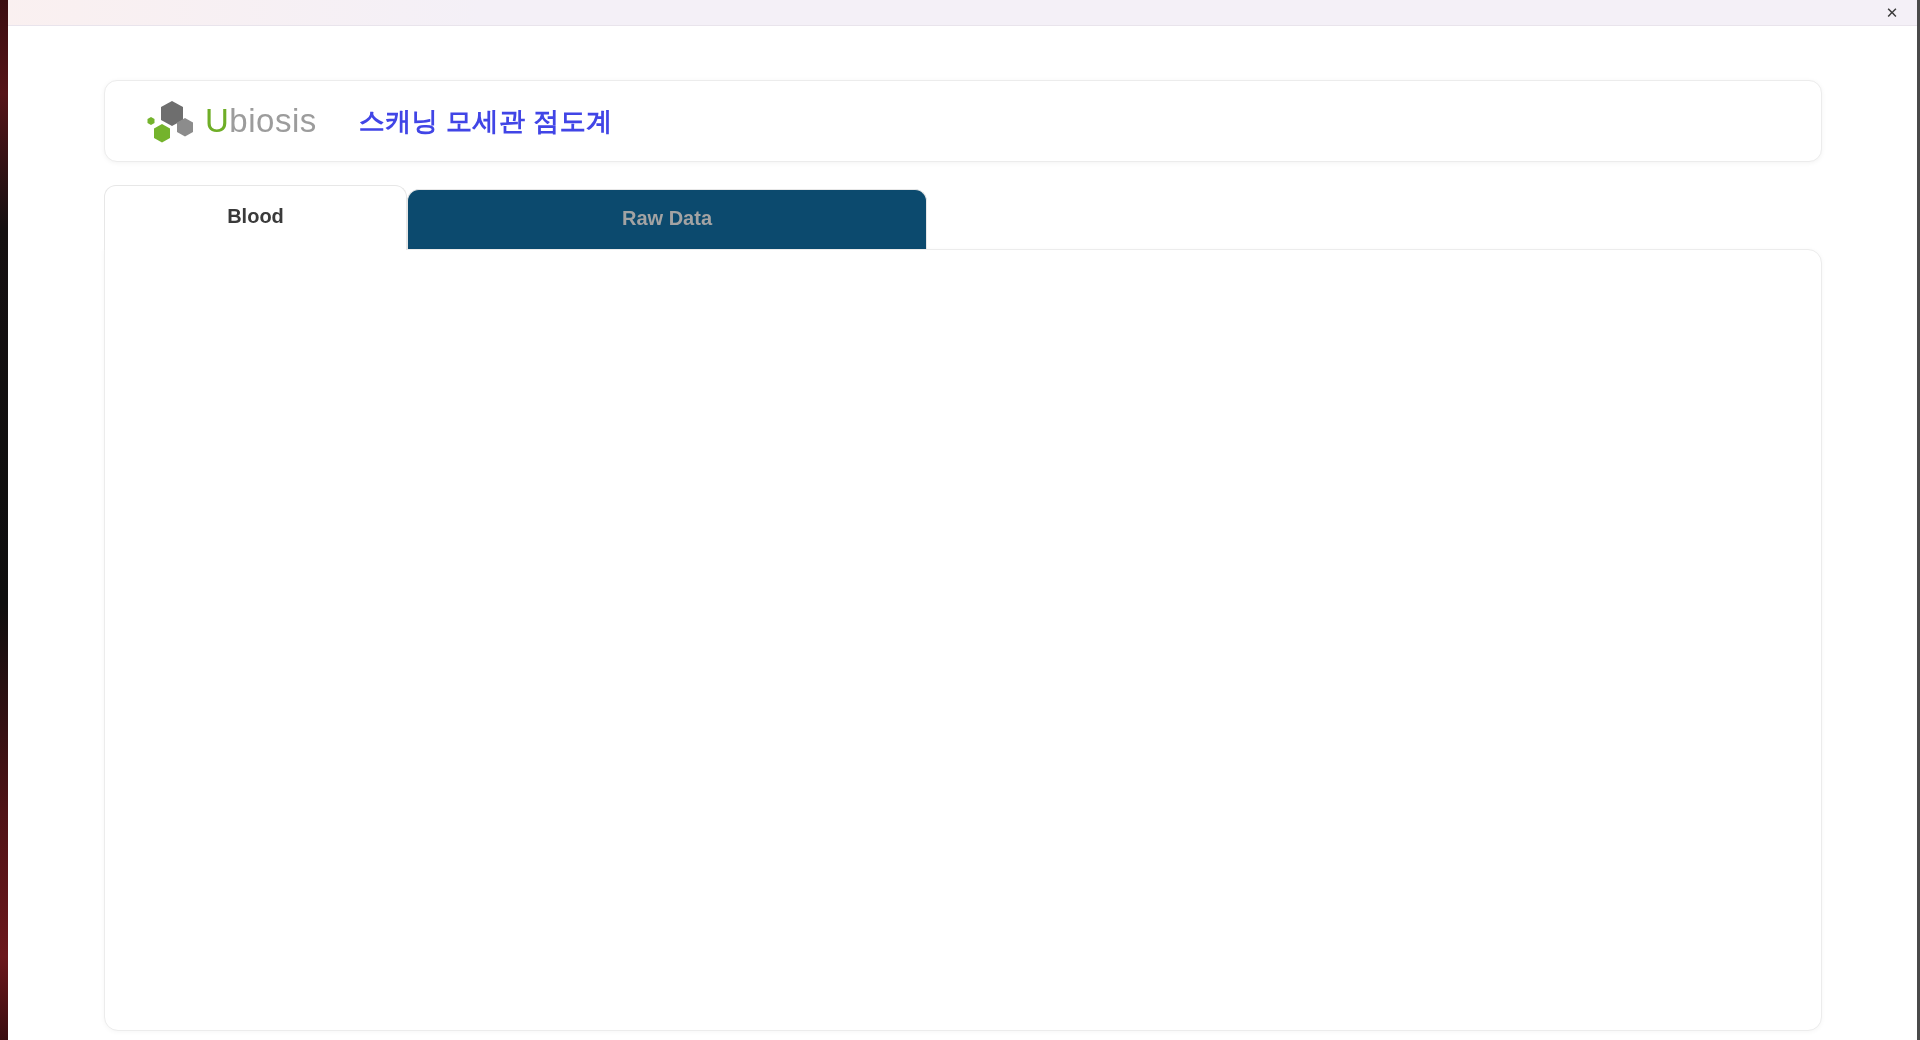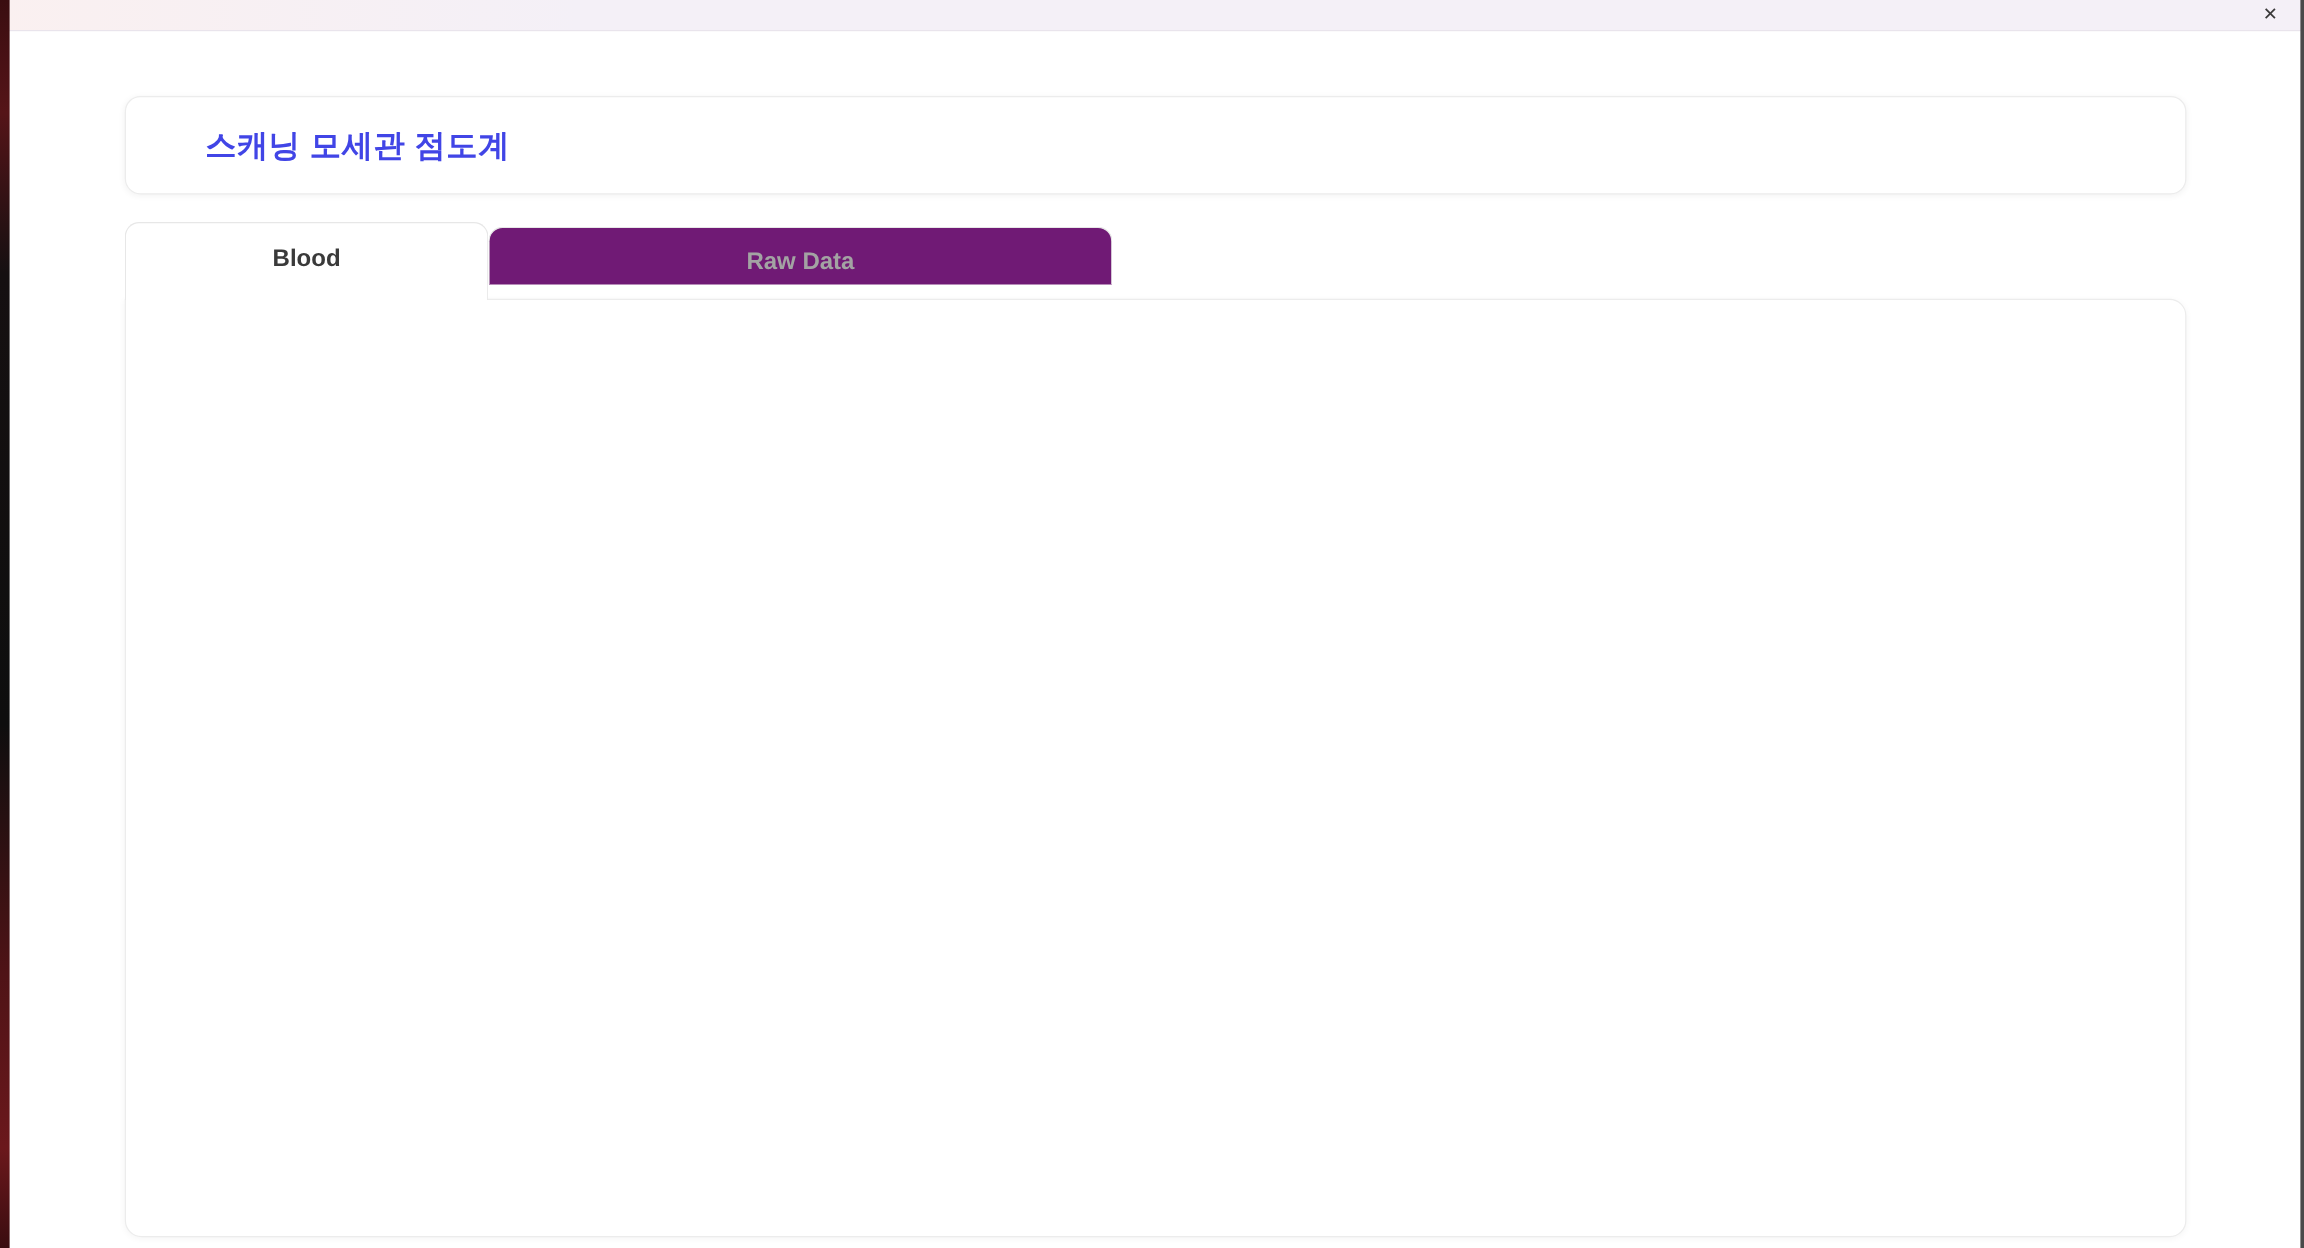--- a/index.html
+++ b/index.html
@@ -27,33 +27,33 @@
   }
   
   .card {
     position:absolute; background:#fff; border:1px solid #ececec; border-radius:13px;
     box-shadow:0 1px 5px rgba(0,0,0,0.05);
   }
   .header-card { left:104px; top:80px; width:1718px; height:82px; display:flex; align-items:center; }
   .brand { display:flex; align-items:center; gap:10px; margin-left:42px; }
   .brand-text { font-size:33px; font-weight:500; letter-spacing:0.5px; color:#9c9c9c; }
   .brand-text .u { color:#6fae27; }
-  .page-title { margin-left:66px; font-size:26px; font-weight:bold; color:#4145e6; letter-spacing:0.5px; }
+  .page-title { margin-left:42px; font-size:26px; font-weight:bold; color:#4145e6; letter-spacing:0.5px; }
   
   .tab {
     position:absolute; text-align:center; font-size:20px; font-weight:bold;
     border:1px solid #e7e7e7; border-bottom:none; border-radius:12px 12px 0 0; cursor:default;
   }
   .tab-active {
     left:104px; top:185px; width:303px; height:65px; line-height:60px;
     background:#fff; color:#3a3a3a; z-index:10;
   }
   .tab-inactive {
-    left:407px; top:189px; width:520px; height:48px; line-height:56px;
-    background:#701a75; color:#a3a3a3; z-index:5;
+    left:407px; top:189px; width:520px; height:61px; line-height:56px;
+    background:#0c4a6e; color:#a3a3a3; z-index:5;
   }
   .content-panel {
     position:absolute; left:104px; top:249px; width:1718px; height:782px;
     background:#fff; border:1px solid #ececec; border-radius:0 14px 14px 14px;
     box-shadow:0 1px 5px rgba(0,0,0,0.04); z-index:6;
   }
   
   .section-head { display:flex; align-items:center; gap:11px; padding:18px 22px 0 22px; }
   .section-title { font-size:20px; font-weight:bold; color:#4a4a4a; letter-spacing:0.2px; }
   .icon-badge { width:25px; height:25px; flex:0 0 auto; }
@@ -96,20 +96,29 @@
 </head>
 <body>
 
 <div class="titlebar">
   <div class="close-btn">✕</div>
 </div>
 <div class="edge-left"></div>
 <div class="edge-right"></div>
 
 <div class="card header-card">
+  <div class="brand">
+    <svg width="48" height="48" viewBox="0 0 48 48">
+      <polygon points="25,4 36,10 36,23 25,29 14,23 14,10" fill="#6e6e6e"></polygon>
+      <polygon points="38,21 46,25.5 46,35 38,39.5 30,35 30,25.5" fill="#8c8c8c"></polygon>
+      <polygon points="15,27 23,31.5 23,41 15,45.5 7,41 7,31.5" fill="#74b32c"></polygon>
+      <polygon points="4,20 7.5,22 7.5,26 4,28 0.5,26 0.5,22" fill="#74b32c"></polygon>
+    </svg>
+    <div class="brand-text"><span class="u">U</span><span>biosis</span></div>
+  </div>
   <div class="page-title">스캐닝 모세관 점도계</div>
 </div>
 
 <div class="tab tab-active">Blood</div>
 <div class="tab tab-inactive">Raw Data</div>
 
 <div class="content-panel"></div>
 
 <div class="card fileinfo-card">
   <div class="section-head">

